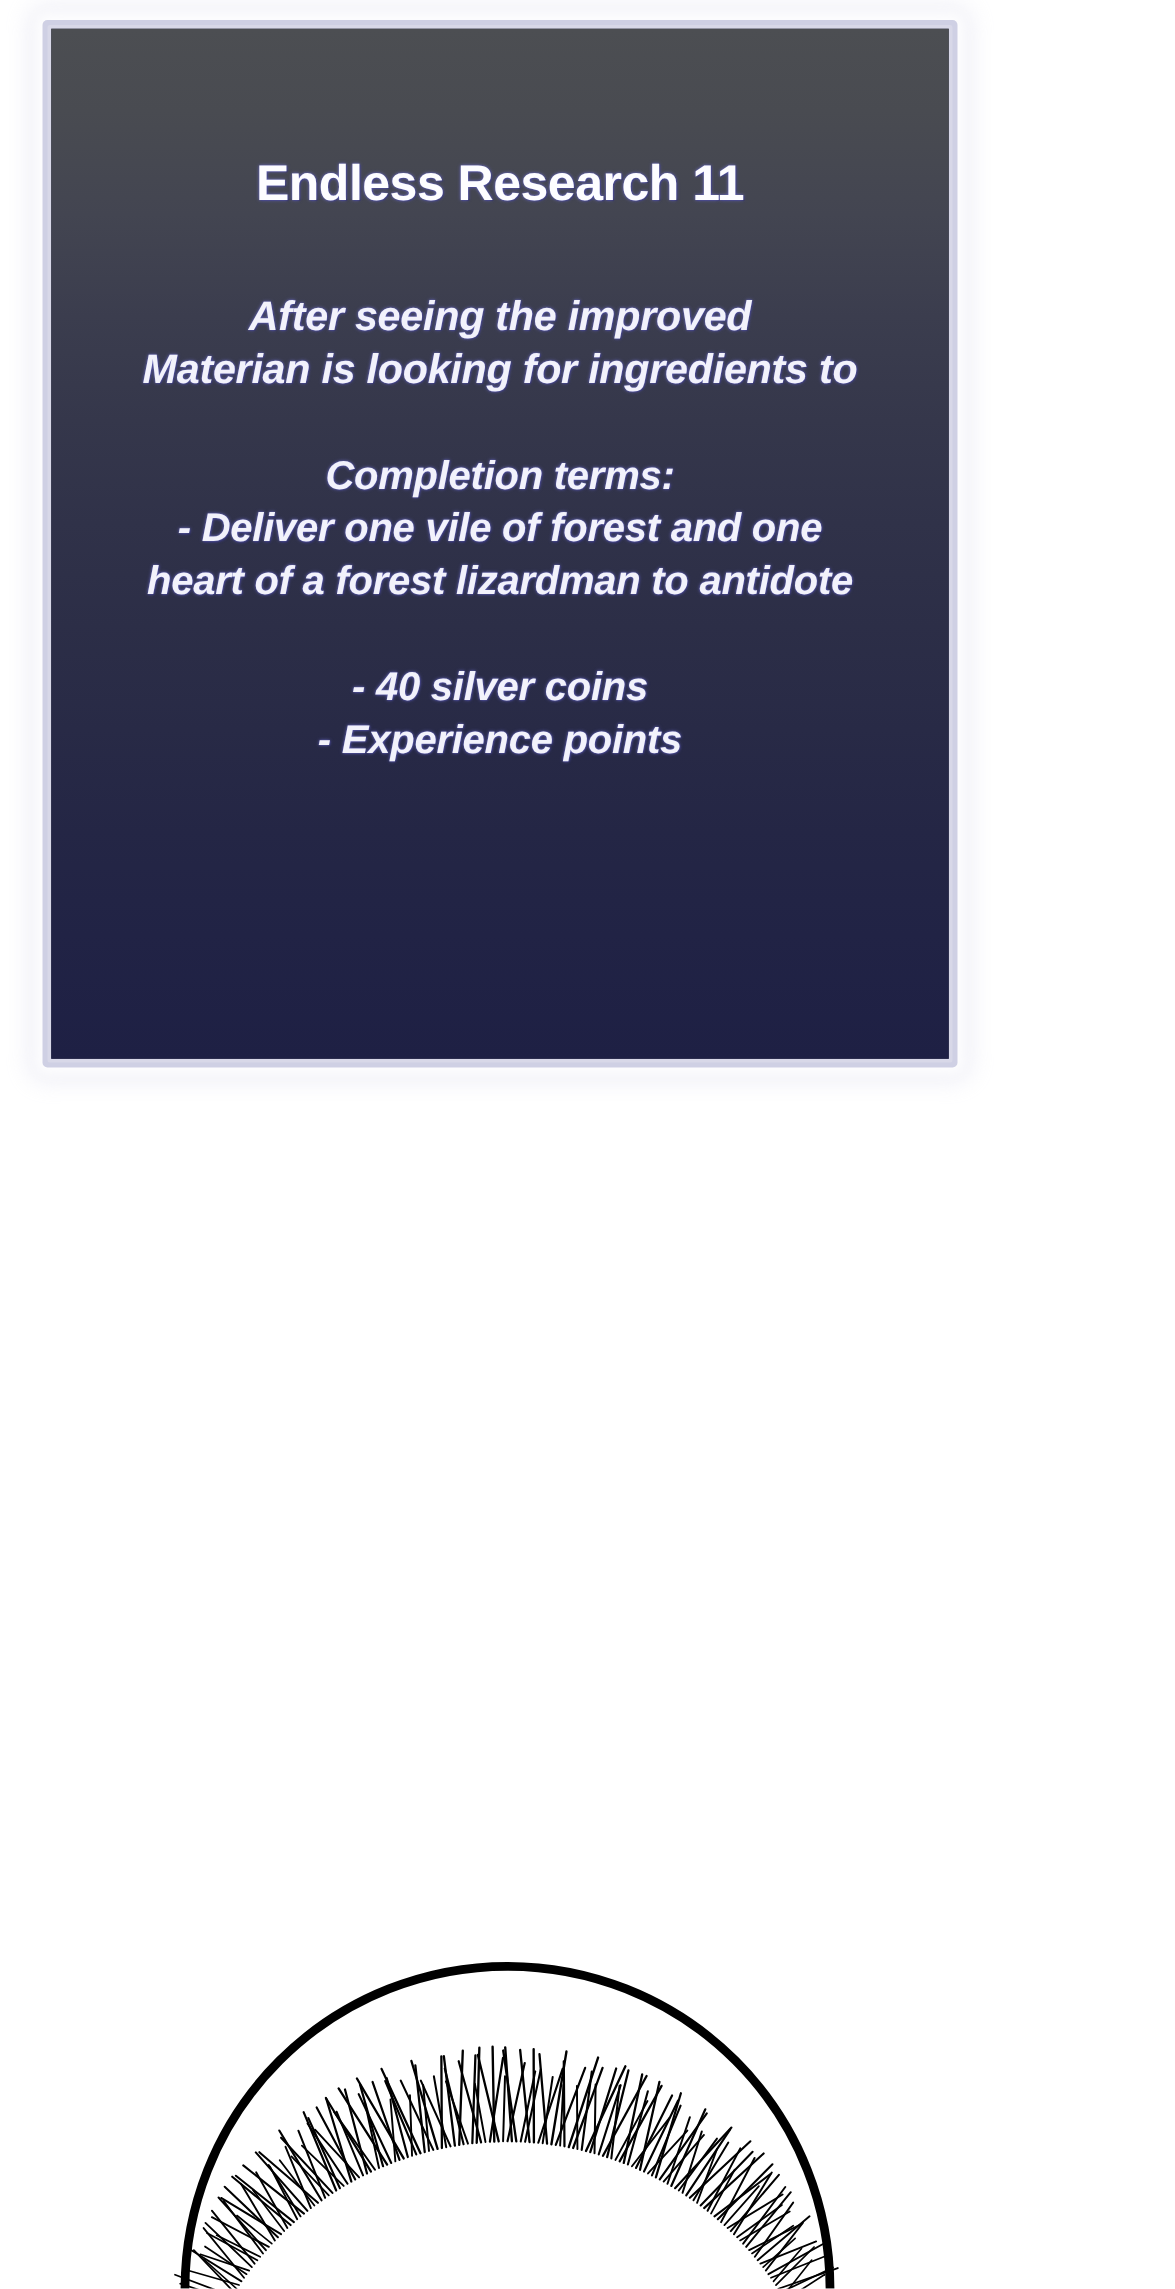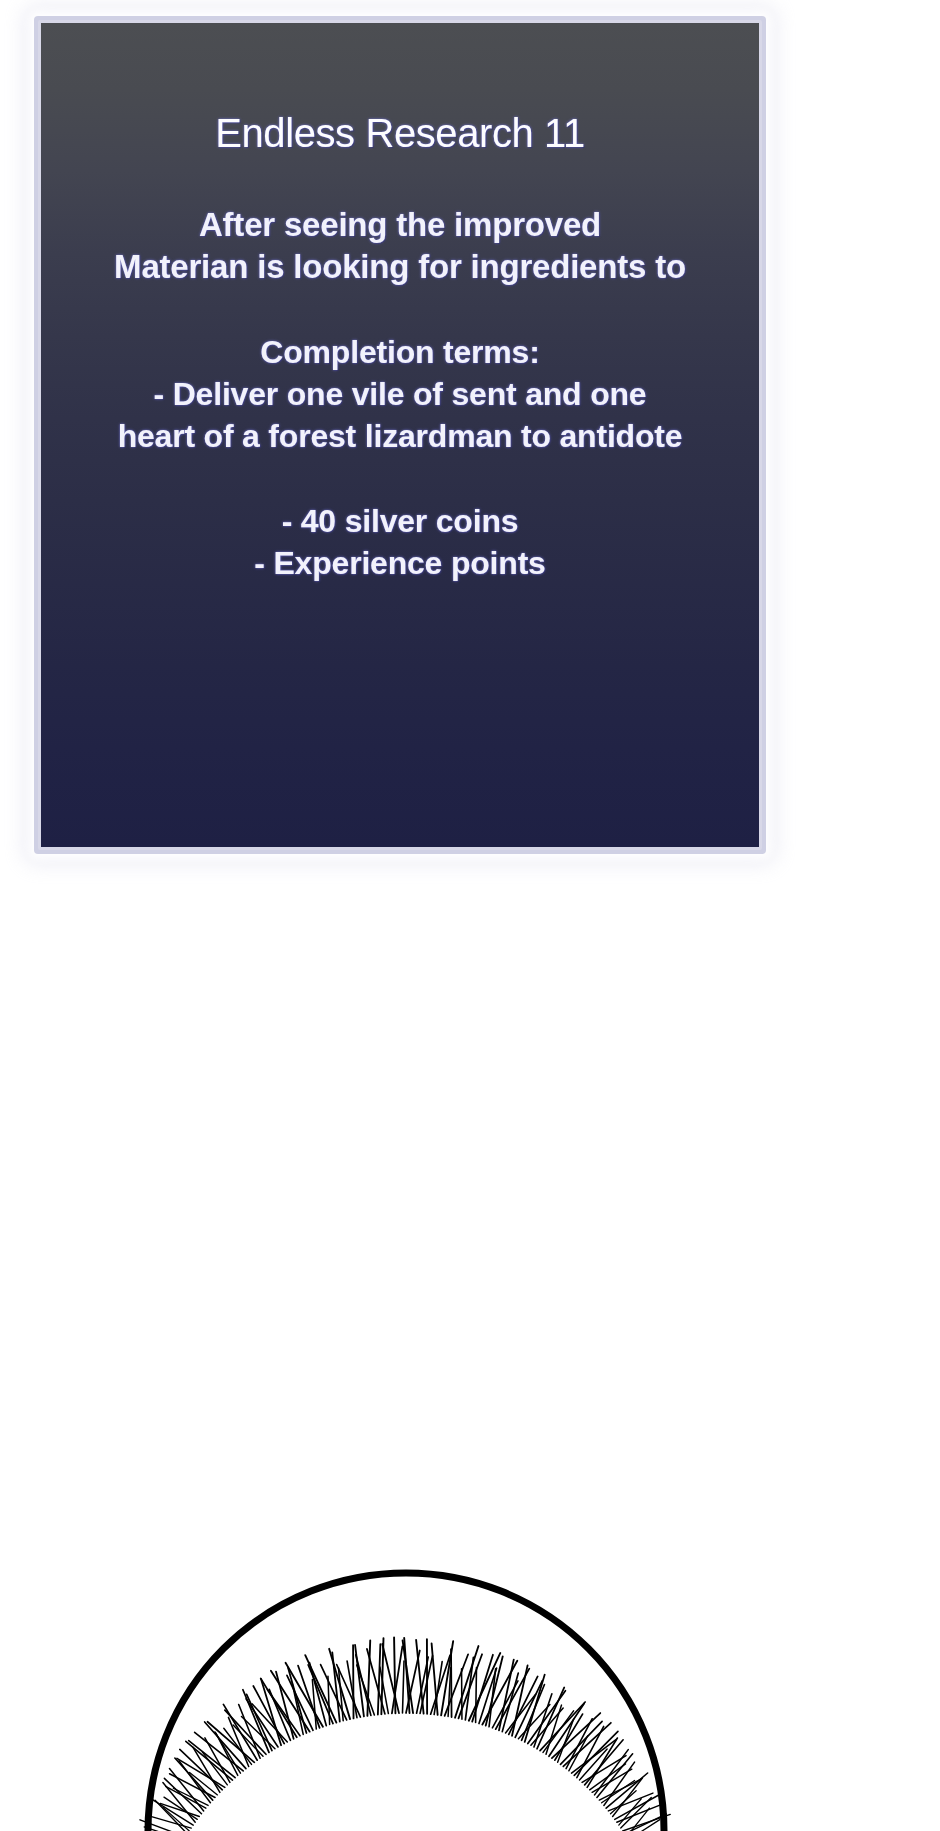--- a/index.html
+++ b/index.html
@@ -78,24 +78,24 @@
     left: 0;
     right: 0;
     top: 0;
     padding: 0 12px;
     text-align: center;
     color: #f4f4fb;
   }
 
   .quest-title {
     font-size: 40px;
-    font-weight: 400;
+    font-weight: 700;
     letter-spacing: -0.4px;
     line-height: 1.1;
-    margin: 2px;
+    margin: 16px;
     padding-top: 86px;
     color: #fdfdff;
     text-shadow:
       0 0 1px #5a5ab0,
       0 0 3px rgba(120,120,220,0.85),
       1px 1px 1px rgba(40,40,90,0.8);
   }
 
   .quest-body {
     margin: 0;
@@ -118,21 +118,21 @@
     font-weight: 700;
     line-height: 42px;
     letter-spacing: -0.2px;
     color: #f2f2fb;
     text-shadow:
       0 0 1px #5a5ab0,
       0 0 3px rgba(120,120,220,0.8),
       1px 1px 1px rgba(40,40,90,0.75);
   }
 
-  .quest-line { display: block; }
+  .quest-line { display: block; font-style: italic; }
 
   
   #bottom-art {
     position: absolute;
     left: 0;
     top: 1400px;
     width: 940px;
     height: 431px;
     overflow: hidden;
   }
@@ -149,21 +149,21 @@
 
         <h1 class="quest-title">Endless Research 11</h1>
 
         <p class="quest-body">
           <span class="quest-line">After seeing the improved</span>
           <span class="quest-line">Materian is looking for ingredients to</span>
         </p>
 
         <p class="quest-section">
           <span class="quest-line">Completion terms:</span>
-          <span class="quest-line">- Deliver one vile of sent and one</span>
+          <span class="quest-line">- Deliver one vile of forest and one</span>
           <span class="quest-line">heart of a forest lizardman to antidote</span>
         </p>
 
         <p class="quest-section">
           <span class="quest-line">- 40 silver coins</span>
           <span class="quest-line">- Experience points</span>
         </p>
 
       </div>
     </div>

